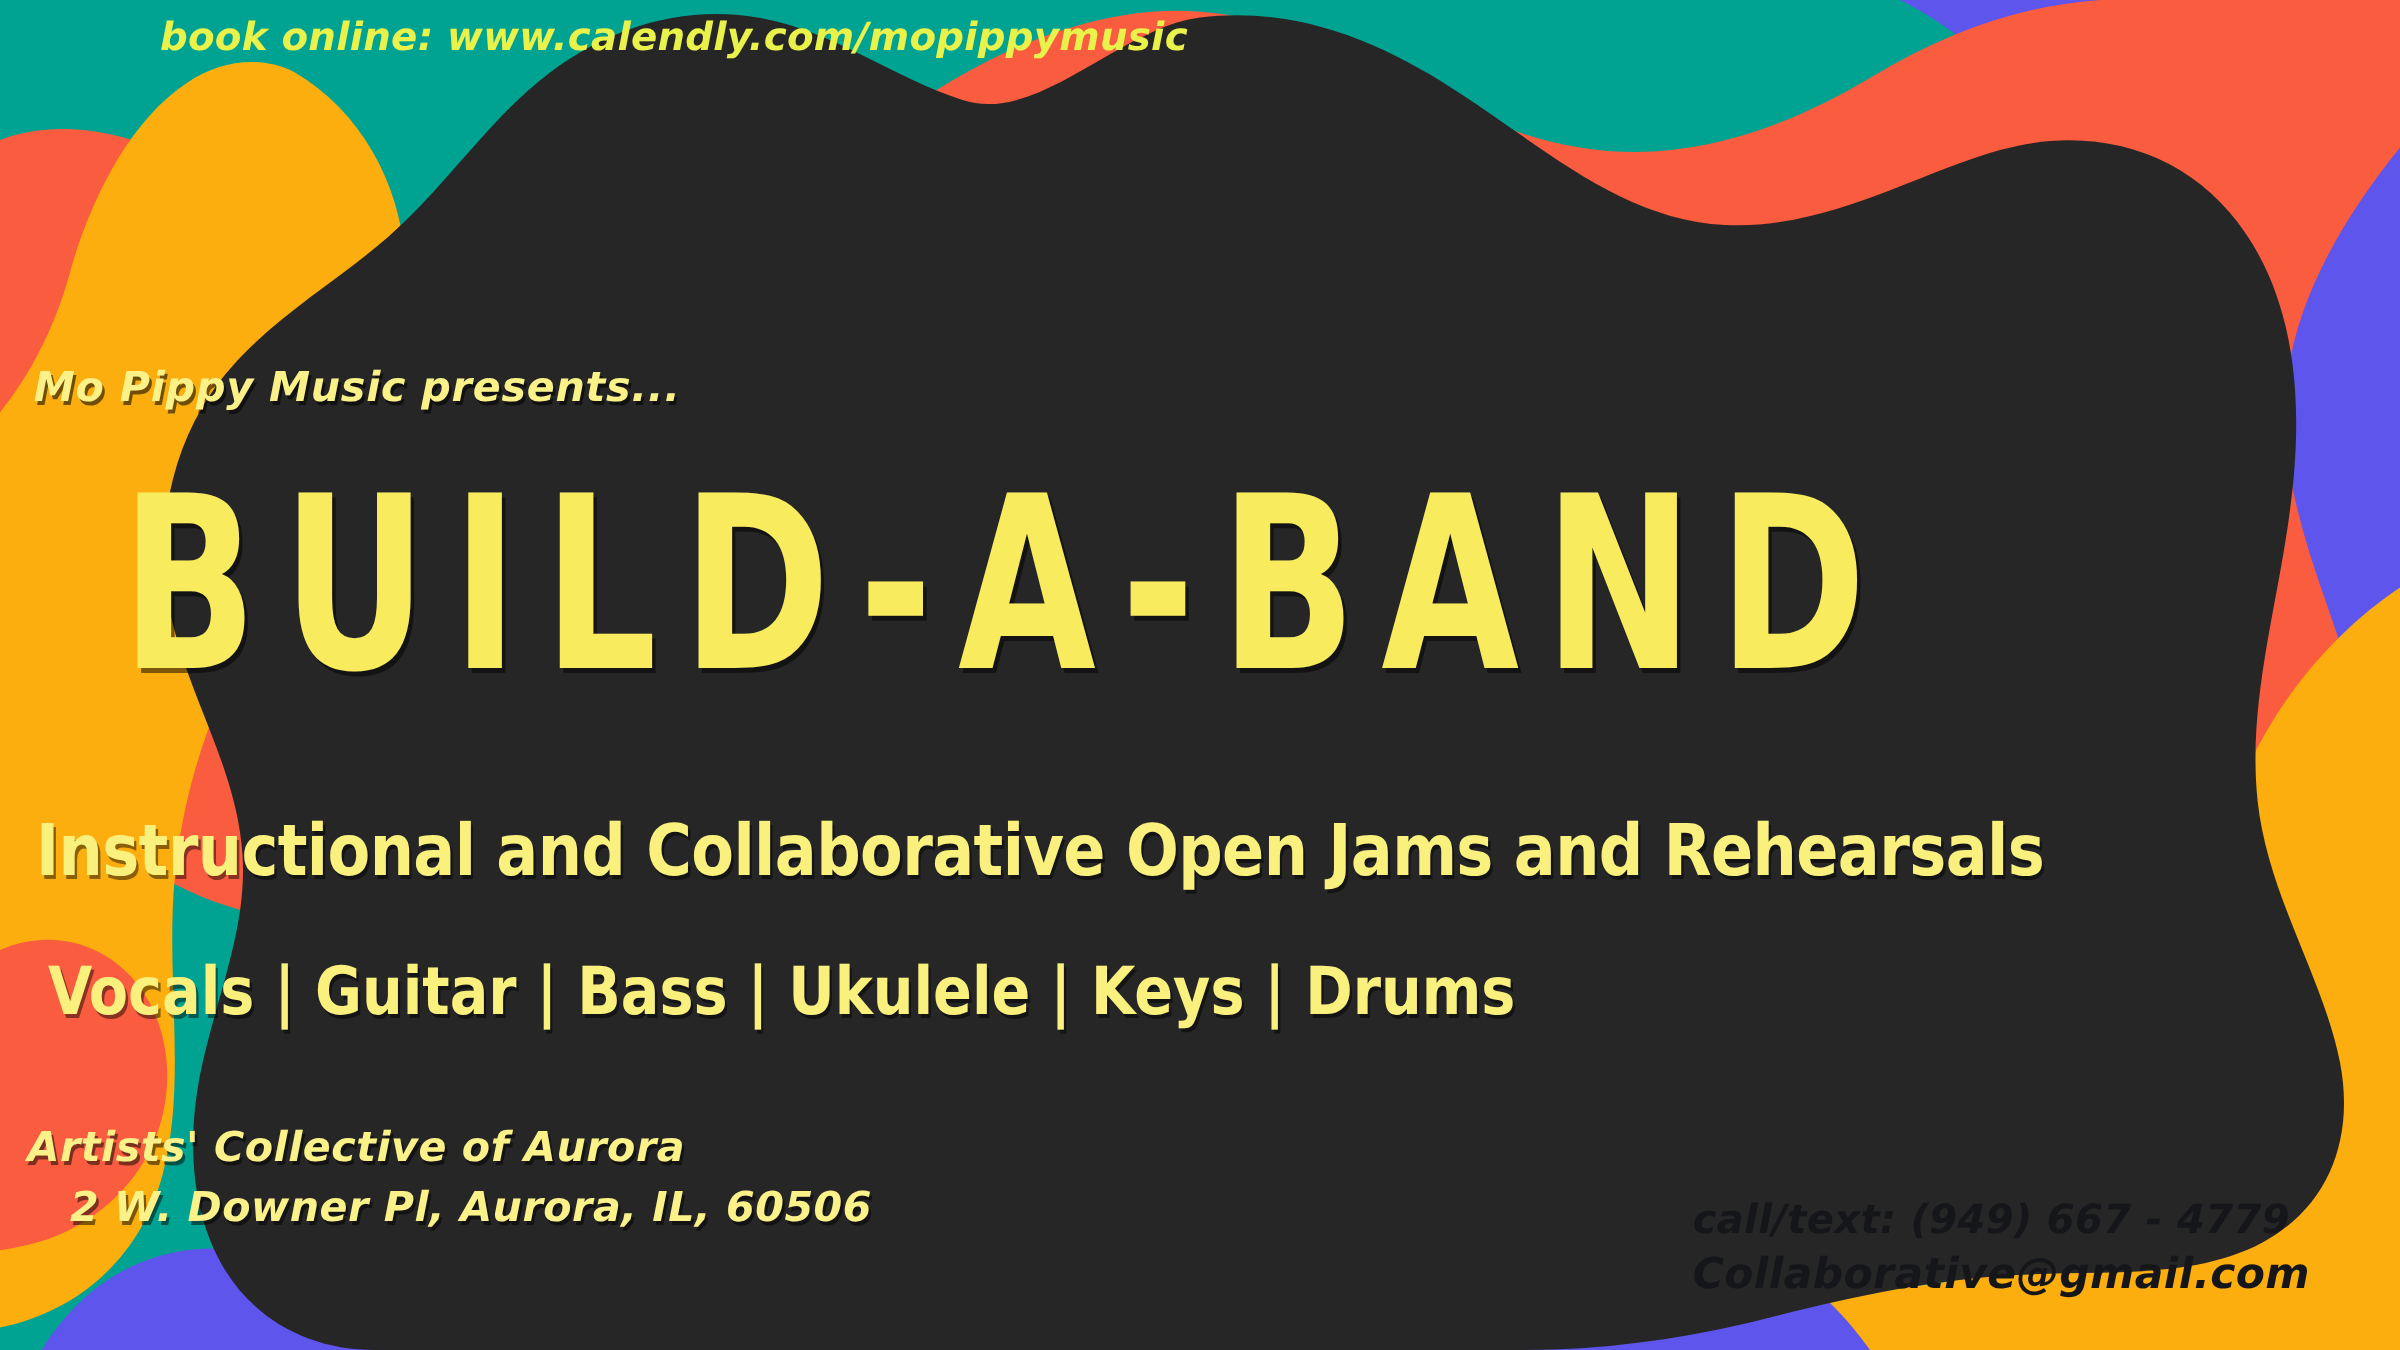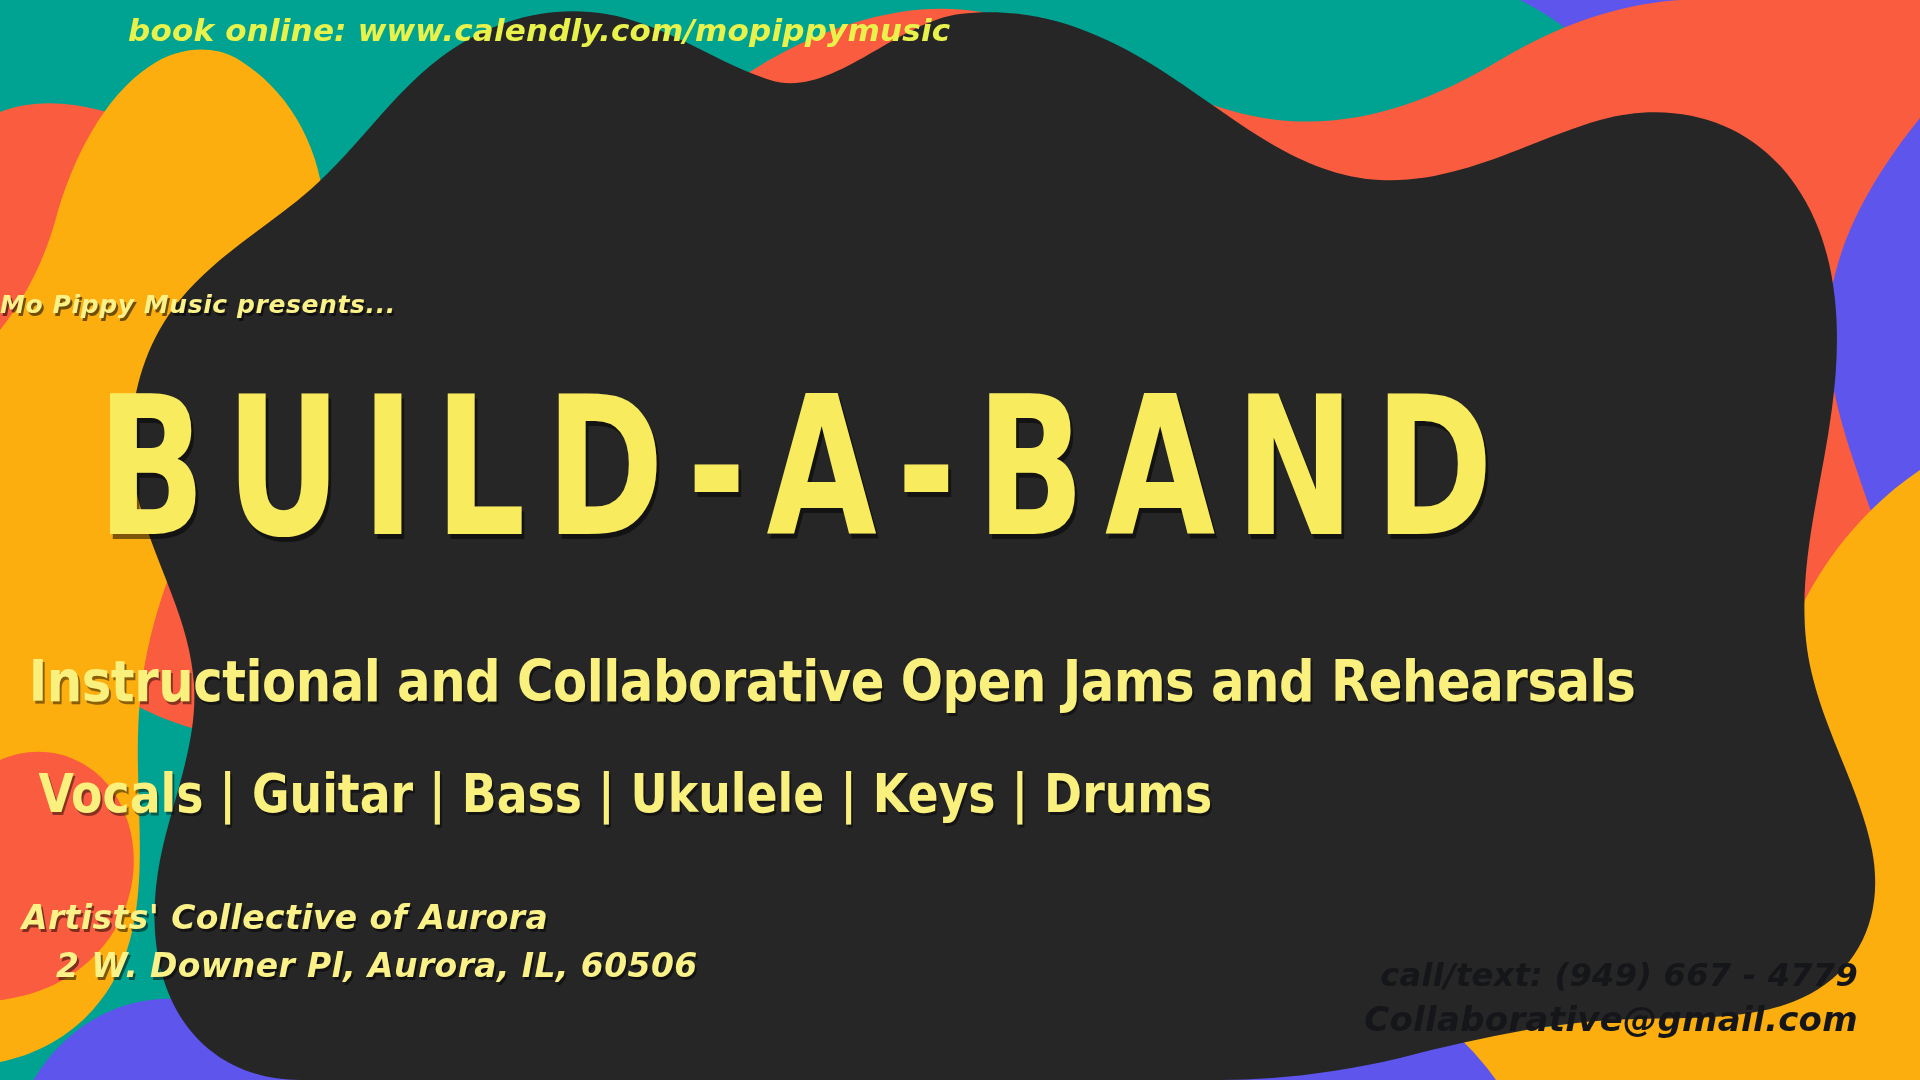--- a/index.html
+++ b/index.html
@@ -46,24 +46,25 @@
     white-space:nowrap;
   }
 
   .presents {
     position:absolute;
     left:0; width:1920px;
     top:290px;
     font-family:"DejaVu Sans", sans-serif;
     font-style:italic;
     font-weight:600;
-    font-size:25px;
+    font-size:33px;
     letter-spacing:.6px;
     color:#FAF189;
     text-shadow:2px 3px 0 rgba(0,0,0,.55);
+    padding-left:27px;
   }
 
   .headline {
     position:absolute;
     left:0; width:1920px;
     top:382px;
     font-family:"DejaVu Sans Condensed","DejaVu Sans", sans-serif;
     font-weight:bold;
     font-size:172px;
     line-height:1;
@@ -128,23 +129,22 @@
     font-size:33px;
     letter-spacing:.4px;
     color:#FAF189;
     text-shadow:2px 3px 0 rgba(0,0,0,.5);
     margin-left:45px;
   }
 
   
   .contact-block {
     position:absolute;
-    right:62px;
+    right:72px;
     bottom:38px;
-    text-align:right;
     color:#15161A;
   }
   .contact-phone {
     font-family:"DejaVu Sans", sans-serif;
     font-style:italic;
     font-weight:600;
     font-size:32px;
     letter-spacing:.3px;
     line-height:1.38;
     white-space:nowrap;

